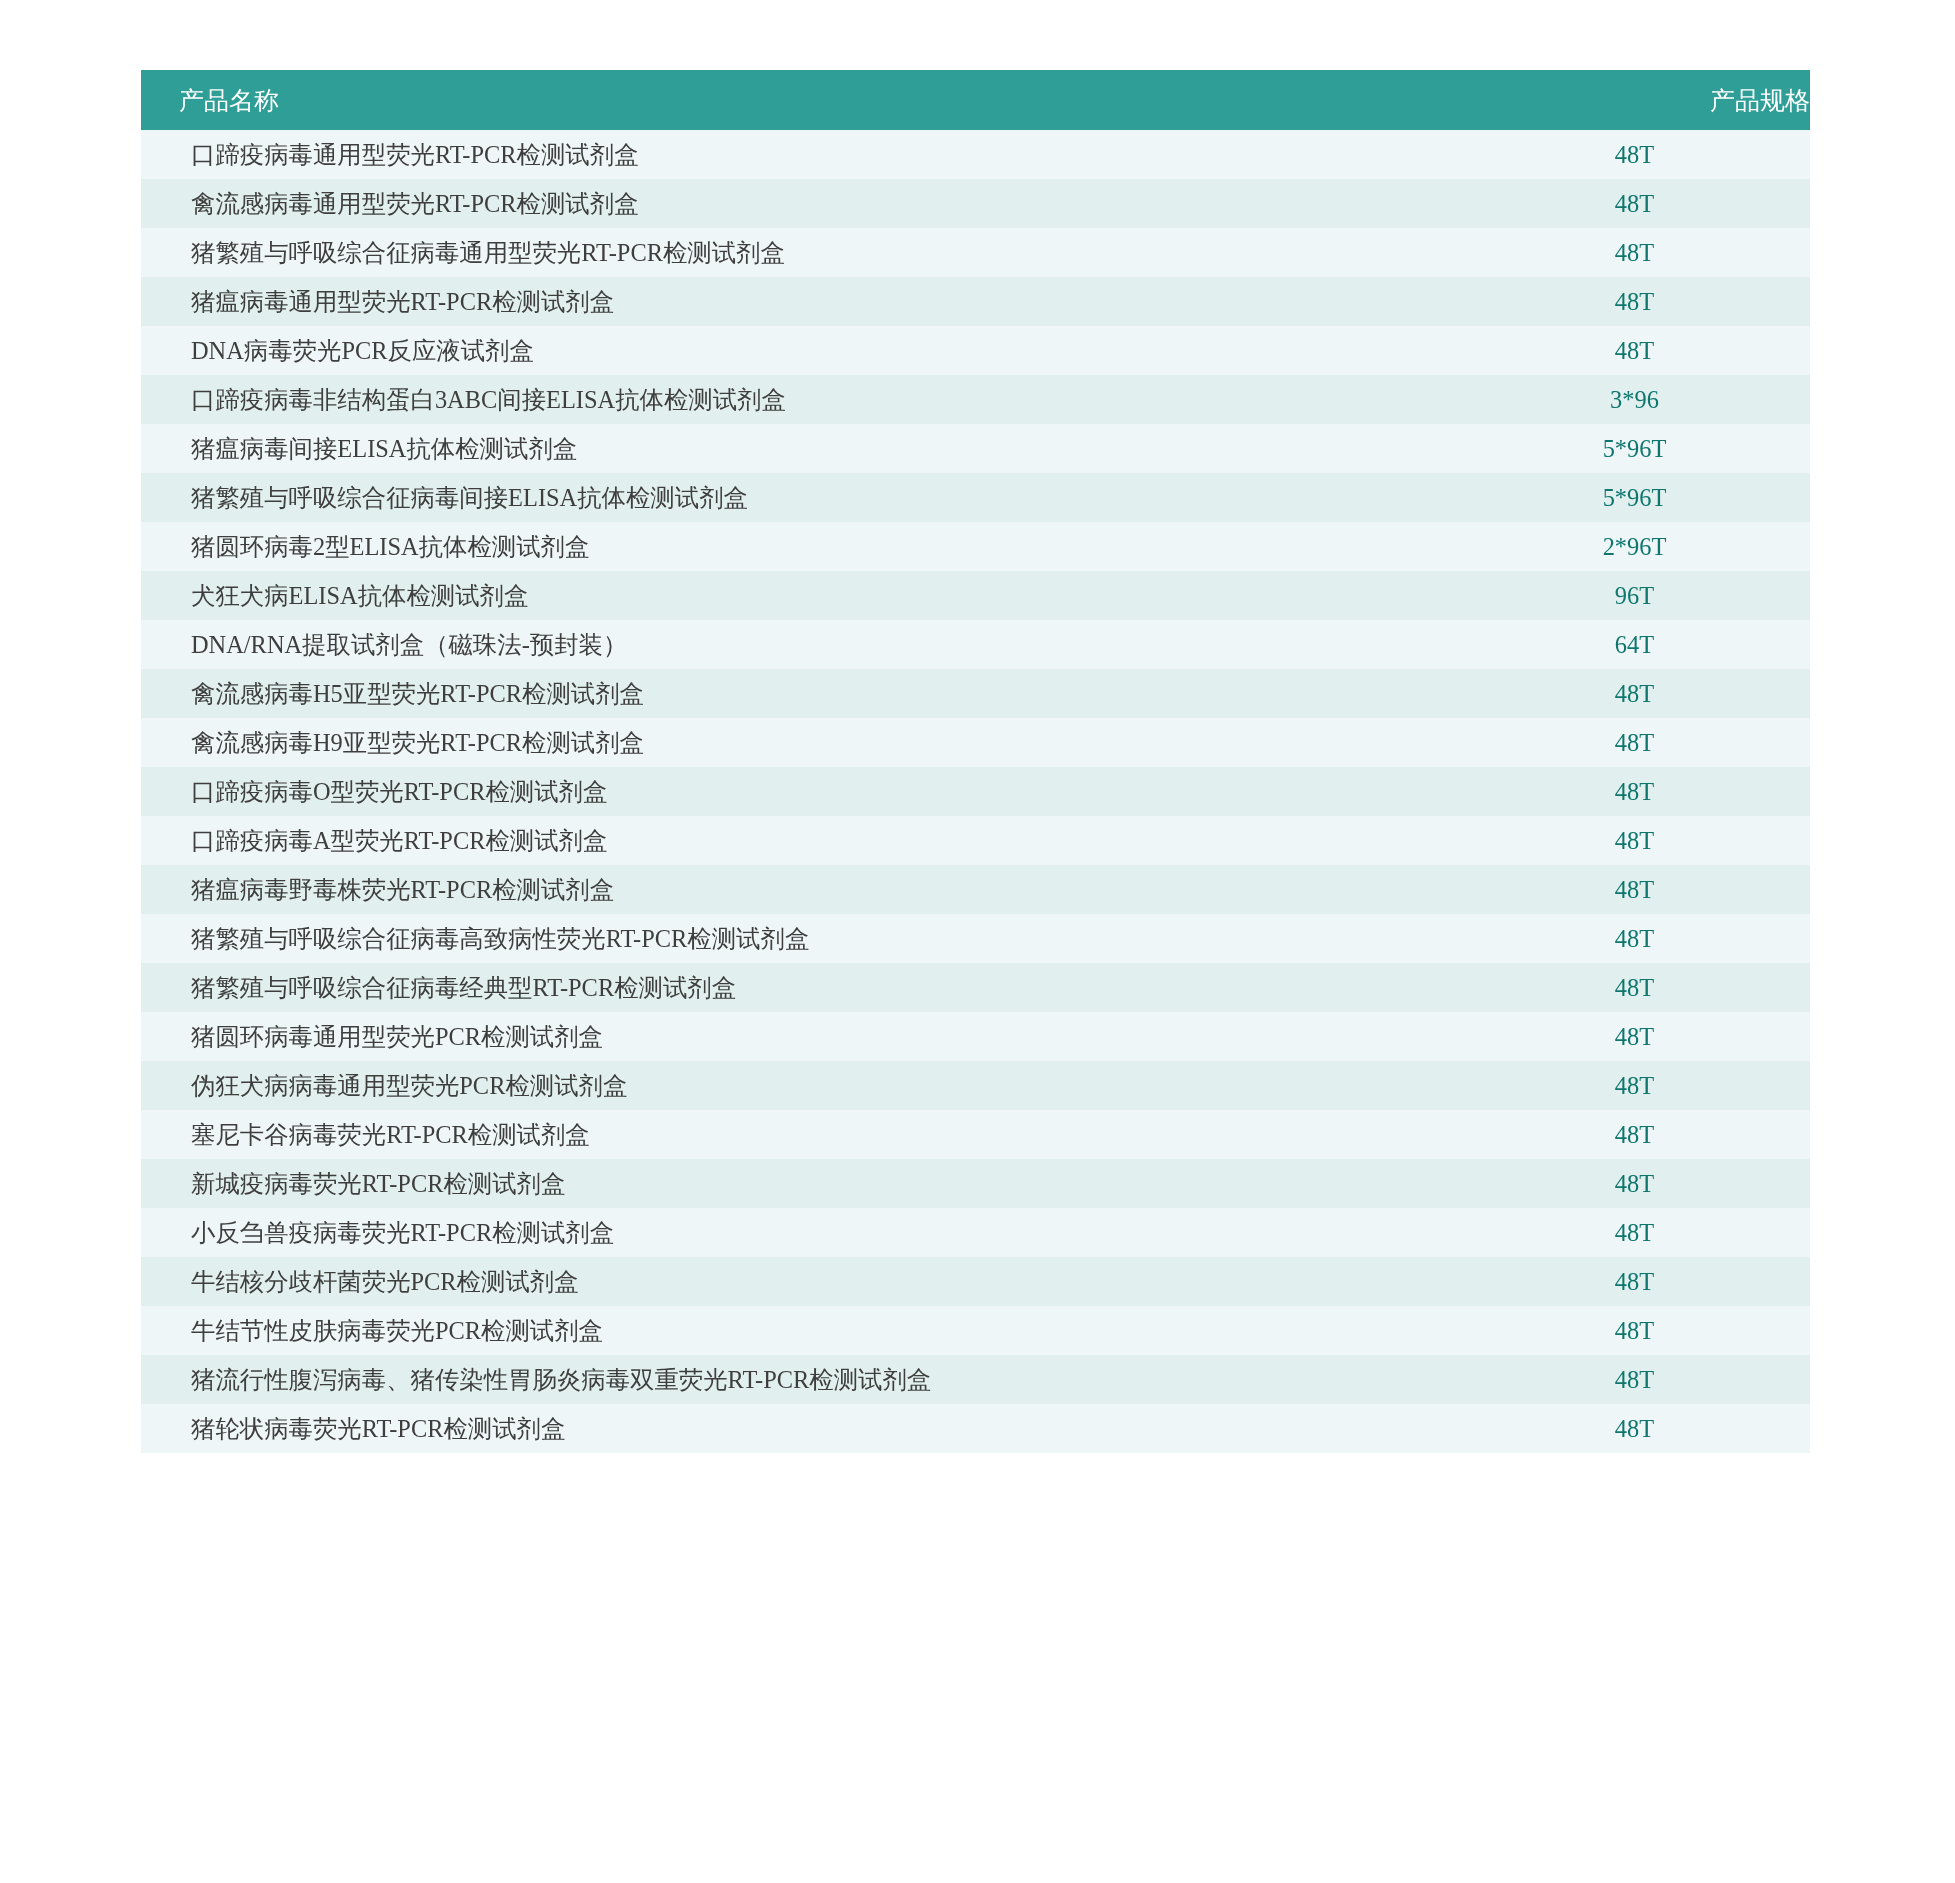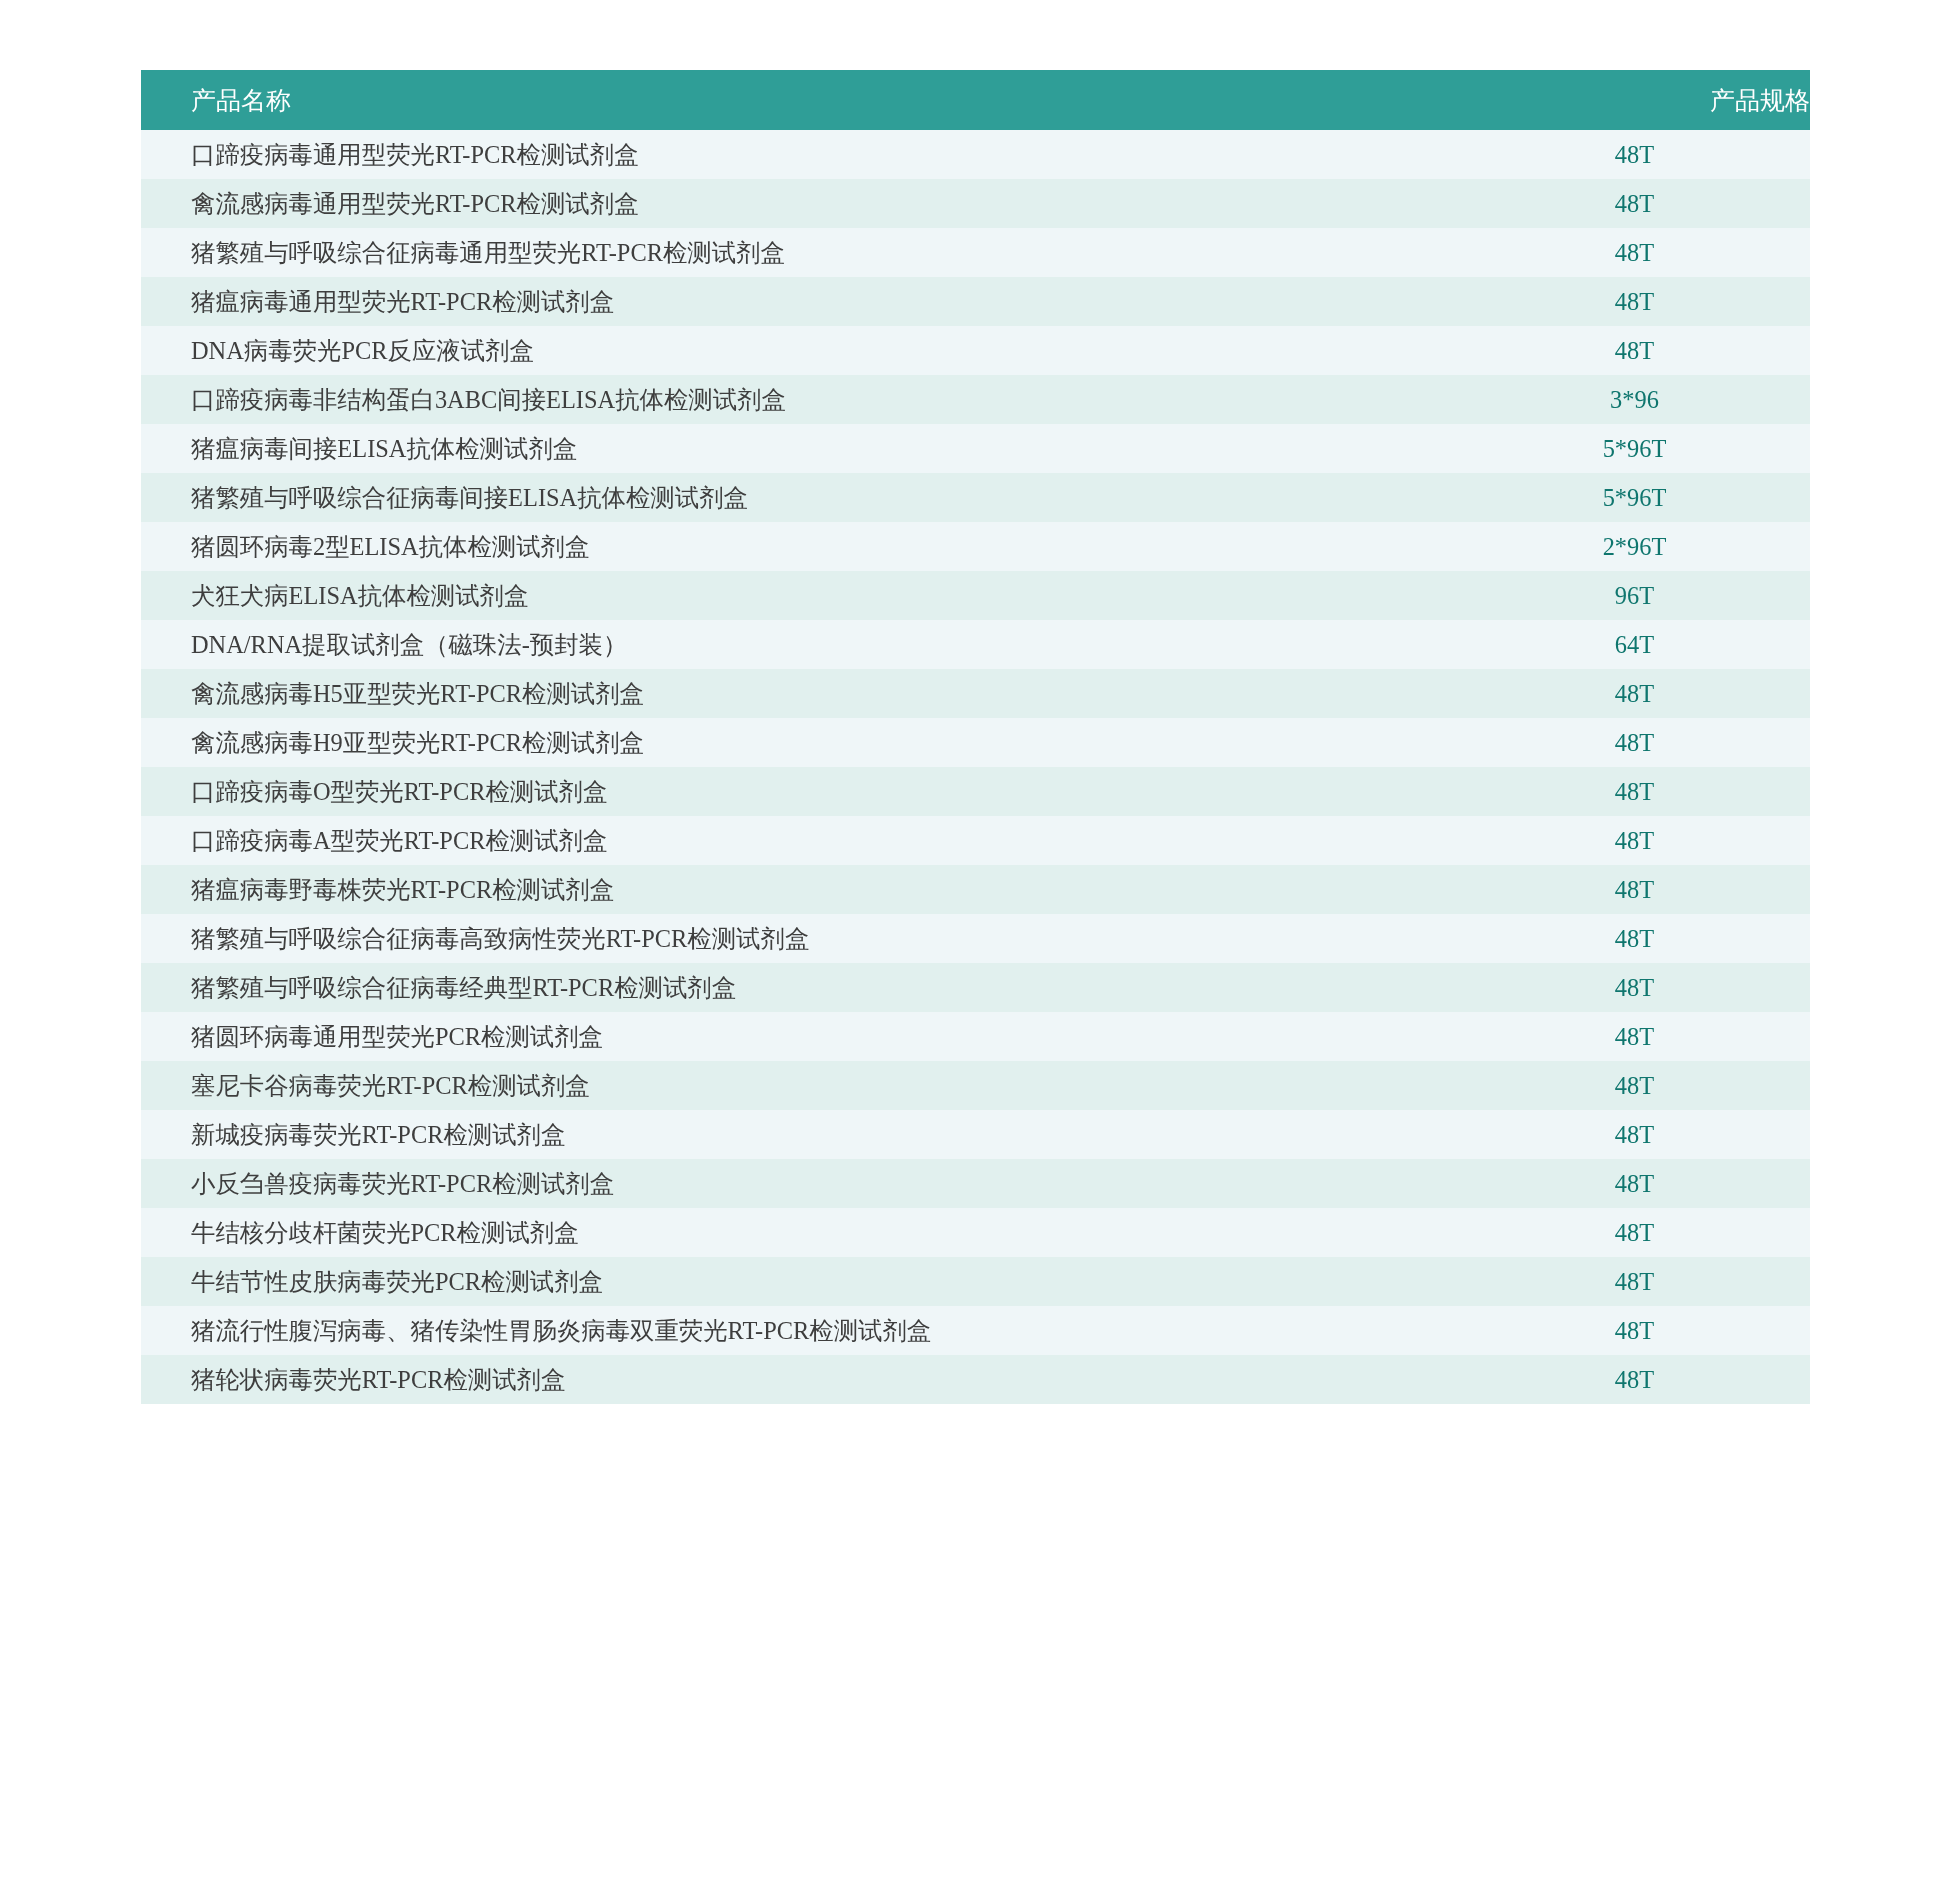--- a/index.html
+++ b/index.html
@@ -28,21 +28,21 @@
     background: #2F9E97;
     color: #ffffff;
     font-weight: normal;
     font-size: 25px;
     height: 60px;
     padding: 0;
     vertical-align: middle;
   }
   thead th.h-name {
     text-align: left;
-    padding-left: 50px;
+    padding-left: 38px;
   }
   thead th.h-spec {
     text-align: right;
   }
 
   tbody td {
     height: 49px;
     padding: 0;
     vertical-align: middle;
     font-size: 24.4px;
@@ -163,20 +163,24 @@
   <tr>
     <td class="name">猪繁殖与呼吸综合征病毒经典型RT-PCR检测试剂盒</td>
     <td class="spec">48T</td>
   </tr>
 
   <tr>
     <td class="name">猪圆环病毒通用型荧光PCR检测试剂盒</td>
     <td class="spec">48T</td>
   </tr>
 
+  <tr>
+    <td class="name">伪狂犬病病毒通用型荧光PCR检测试剂盒</td>
+    <td class="spec">48T</td>
+  </tr>
 
   <tr>
     <td class="name">塞尼卡谷病毒荧光RT-PCR检测试剂盒</td>
     <td class="spec">48T</td>
   </tr>
 
   <tr>
     <td class="name">新城疫病毒荧光RT-PCR检测试剂盒</td>
     <td class="spec">48T</td>
   </tr>

